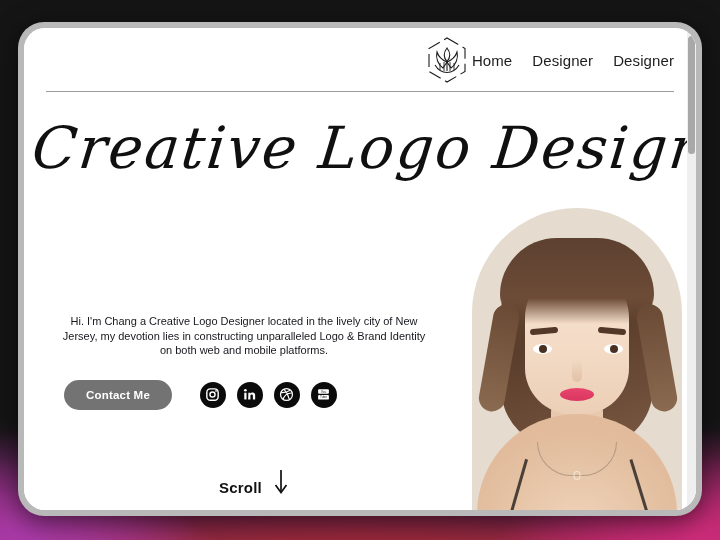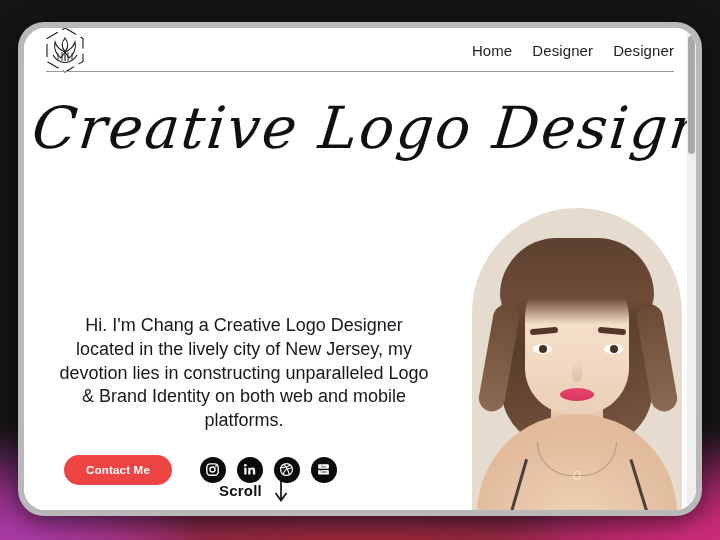--- a/index.html
+++ b/index.html
@@ -58,24 +58,24 @@
     border-radius:21px;
     overflow:hidden;
   }
 
   
   #page { position:relative; width:100%; height:100%; background:#fff; }
 
   
   #site-header {
     position:relative;
-    height:44px;
+    height:64px;
     display:flex;
     align-items:center;
-    justify-content:space-between;
+    justify-content:flex-end;
     padding:0 22px 0 16px;
   }
   #logo-mark { width:50px; height:50px; display:block; }
   #main-nav { display:flex; gap:20px; align-items:center; }
   .nav-link {
     font-size:15px;
     color:#1d1d1f;
     letter-spacing:0.1px;
     text-decoration:none;
     white-space:nowrap;
@@ -106,34 +106,34 @@
 
   
   #intro-block {
     position:absolute;
     left:0; top:188px;
     width:440px;
     padding:0 16px;
     text-align:center;
   }
   #intro-text {
-    font-size:18px;
+    font-size:11px;
     line-height:1.32;
     color:#16181d;
     padding:98px 18px 0;
   }
 
   #actions-row {
     display:flex;
     align-items:center;
     gap:28px;
     padding:22px 0 0 24px;
   }
   #contact-button {
-    background:#ef4444;
+    background:#737373;
     color:#fff;
     border:none;
     border-radius:18px;
     font-size:11.5px;
     font-weight:bold;
     letter-spacing:0.2px;
     padding:9px 22px;
     cursor:pointer;
     font-family:"Liberation Sans", sans-serif;
   }
@@ -145,23 +145,23 @@
     display:flex;
     align-items:center;
     justify-content:center;
     cursor:pointer;
   }
   .social-icon svg { width:17px; height:17px; display:block; }
 
   
   #scroll-cue {
     position:absolute;
-    left:195px; bottom:6px;
+    left:195px; bottom:14px;
     display:flex;
-    align-items:center;
+    align-items:flex-end;
     gap:11px;
   }
   #scroll-label {
     font-size:15px;
     font-weight:bold;
     color:#111;
     letter-spacing:0.2px;
   }
   #scroll-arrow { width:16px; height:28px; display:block; }
 

